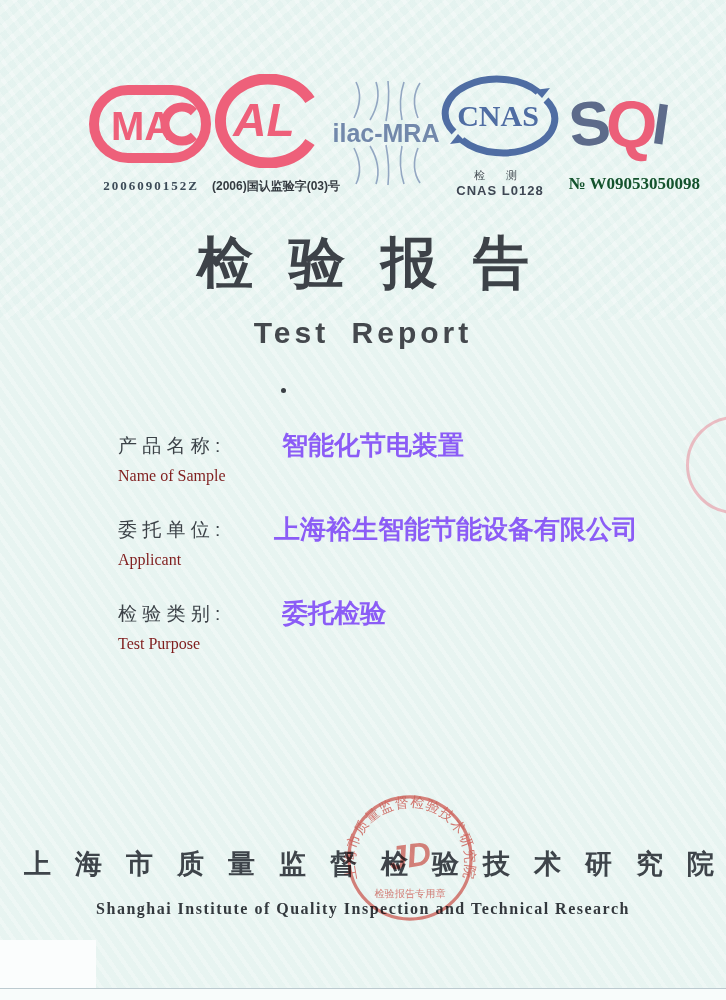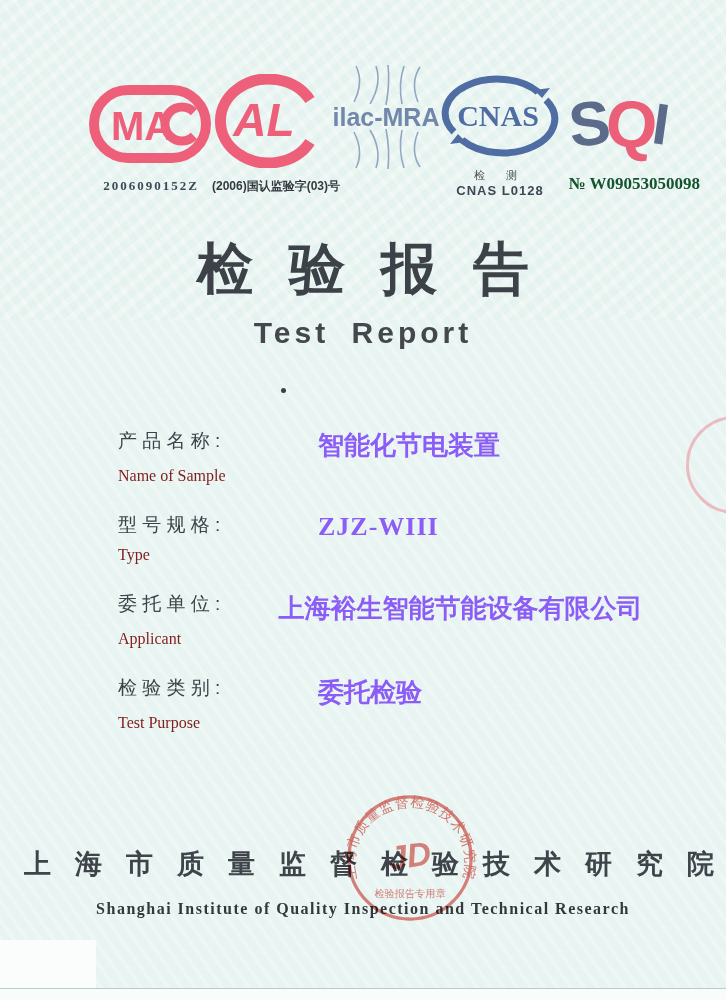--- a/index.html
+++ b/index.html
@@ -9,50 +9,50 @@
       repeating-linear-gradient(55deg, rgba(255,255,255,0.45) 0 4px, rgba(214,238,234,0.28) 4px 11px);
       opacity:.45;pointer-events:none;}
   .wm2{position:absolute;left:0;top:0;width:726px;height:320px;background:
       repeating-linear-gradient(-40deg, rgba(255,255,255,0.5) 0 6px, rgba(205,232,228,0.3) 6px 14px);
       opacity:.35;pointer-events:none;}
 
   
   .logo{position:absolute;text-align:center;}
   .logo-cma{left:88px;top:82px;width:126px;}
   .logo-cal{left:212px;top:74px;width:108px;}
-  .logo-ilac{left:326px;top:62px;width:120px;}
+  .logo-ilac{left:326px;top:78px;width:120px;}
   .logo-cnas{left:440px;top:70px;width:120px;}
   .logo-sqi{left:560px;top:84px;width:118px;height:86px;}
 
   .cap-serif{font-family:"Liberation Serif",serif;font-weight:bold;font-size:13px;
       letter-spacing:2px;color:#3c4a57;margin-top:8px;white-space:nowrap;}
   .cap-cn{font-weight:bold;font-size:12px;color:#343a40;margin-top:6px;white-space:nowrap;}
   .cnas-cn{font-size:11px;color:#4a5259;letter-spacing:9px;margin-top:2px;}
   .cnas-code{font-weight:bold;font-size:13px;color:#3f4754;letter-spacing:1px;margin-top:0;}
 
   .sqi-wrap{display:flex;align-items:center;justify-content:center;height:80px;}
   .sqi-s{font-size:62px;font-weight:900;color:#5d6b8a;transform:rotate(-6deg);line-height:1;}
   .sqi-q{font-size:66px;font-weight:900;color:#ec5f79;margin:0 -4px;transform:rotate(6deg);line-height:1;}
   .sqi-i{font-size:58px;font-weight:900;color:#5d6b8a;transform:rotate(8deg);line-height:1;}
 
   .report-no{position:absolute;left:0;top:174px;width:700px;text-align:right;
       font-family:"Liberation Serif",serif;font-weight:bold;font-size:17px;color:#14532d;}
 
   
-  .title-cn{position:absolute;left:0;top:232px;width:726px;margin:0;text-align:center;
+  .title-cn{position:absolute;left:0;top:226px;width:726px;margin:0;text-align:center;
       font-size:56px;font-weight:700;color:#3d4248;letter-spacing:36px;text-indent:36px;}
   .title-en{position:absolute;left:0;top:316px;width:726px;margin:0;text-align:center;
       font-size:30px;font-weight:bold;color:#44484d;letter-spacing:4px;word-spacing:10px;}
   .ink-dot{position:absolute;left:281px;top:388px;width:5px;height:5px;border-radius:50%;
       background:#3a3f44;}
 
   
   .fields{position:absolute;left:118px;top:428px;width:520px;}
   .frow{margin-bottom:27px;}
-  .fline{display:flex;align-items:flex-start;gap:36px;}
+  .fline{display:flex;align-items:center;}
   .flabel{font-size:19px;color:#3c4248;font-weight:500;width:142px;white-space:nowrap;}
   .fvalue{font-size:26px;font-weight:bold;color:#8b5cf6;margin-left:22px;white-space:nowrap;}
   .fvalue-serif{font-family:"Liberation Serif",serif;letter-spacing:1px;}
   .fen{font-family:"Liberation Serif",serif;font-size:16px;color:#7f1d1d;margin-top:4px;}
 
   
   .footer{position:absolute;left:0;top:846px;width:726px;text-align:center;}
   .inst-cn{font-size:27px;font-weight:600;color:#3e444a;letter-spacing:24px;text-indent:24px;
       white-space:nowrap;margin:0;}
   .inst-en{font-family:"Liberation Serif",serif;font-size:16px;font-weight:bold;color:#33383d;
@@ -139,27 +139,20 @@
   <div class="fields">
     <div class="frow">
       <div class="fline">
         <span class="flabel">产 品 名 称 :</span>
         <span class="fvalue">智能化节电装置</span>
       </div>
       <div class="fen">Name of Sample</div>
     </div>
     <div class="frow">
       <div class="fline">
-        <span class="flabel">型 号 规 格 :</span>
-        <span class="fvalue fvalue-serif">ZJZ-WIII</span>
-      </div>
-      <div class="fen">Type</div>
-    </div>
-    <div class="frow">
-      <div class="fline">
         <span class="flabel">委 托 单 位 :</span>
         <span class="fvalue">上海裕生智能节能设备有限公司</span>
       </div>
       <div class="fen">Applicant</div>
     </div>
     <div class="frow">
       <div class="fline">
         <span class="flabel">检 验 类 别 :</span>
         <span class="fvalue">委托检验</span>
       </div>

